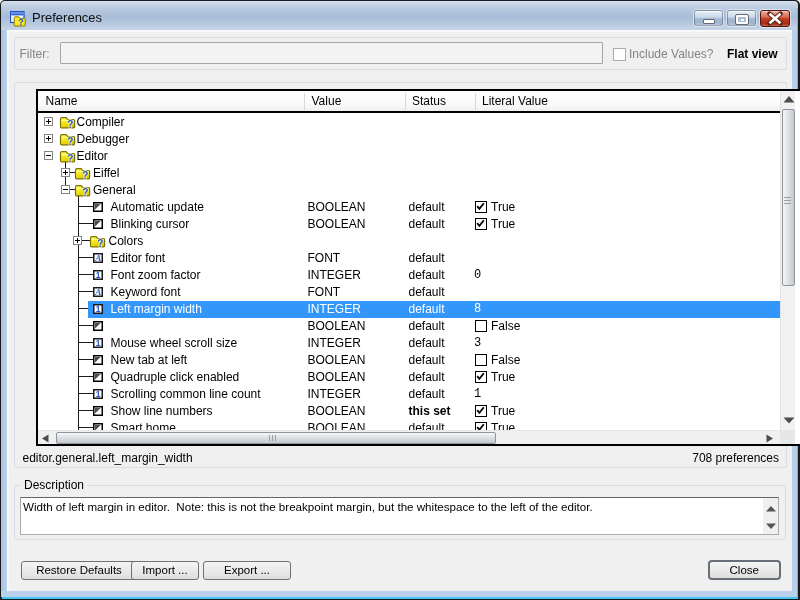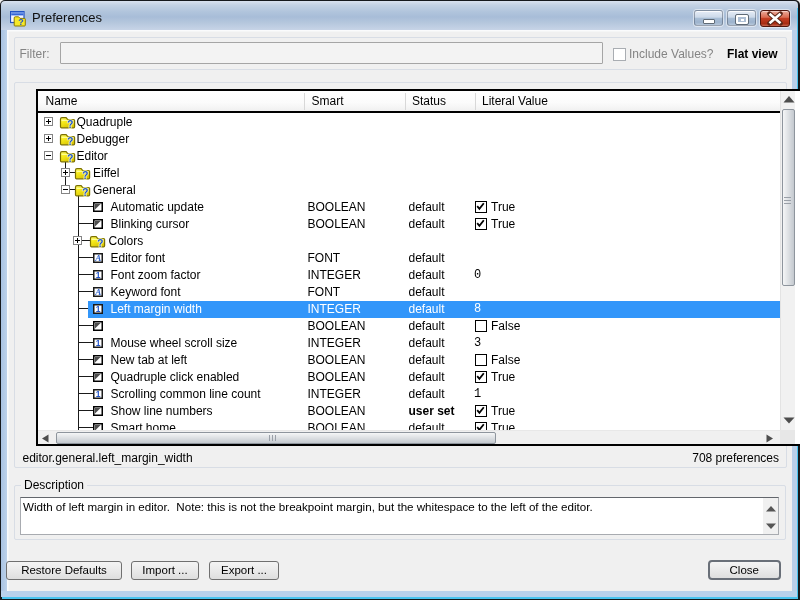--- a/index.html
+++ b/index.html
@@ -58,23 +58,23 @@
 
 #stext{left:22.5px;top:451px}
 #scount{left:0;top:451px;width:779px;text-align:right}
 #dfs{left:13.5px;top:485px;width:772.5px;height:55px;border:1px solid #d8dde5;border-radius:2px}
 #dleg{left:21px;top:477.5px;background:#f0f0f0;padding:0 3px}
 #dbox{left:19.5px;top:496.5px;width:759.5px;height:38px;background:#fff;border:1px solid #a8abb0;border-top:1px solid #62666c}
 #dtext{left:23px;top:500px;white-space:pre;font-size:11.6px}
 #dsb{left:762.5px;top:497.5px;width:15.5px;height:36px;background:#f0f0f0}
 .btn{top:560.5px;height:19px;border:1px solid #707070;border-radius:3px;text-align:center;line-height:17px;font-size:11.5px;
  background:linear-gradient(180deg,#f4f4f4 0%,#ebebeb 45%,#dedede 100%)}
-#btnRestore{left:6px;width:116px}
+#btnRestore{left:21px;width:116px}
 #btnImport{left:131px;width:68px}
-#btnExport{left:209px;width:70px}
+#btnExport{left:203px;width:88px}
 #btnClose{left:707.5px;top:559.5px;width:73.5px;height:20.5px;border:2px solid #696f78;border-radius:4px;line-height:16px}
 svg{display:block}
 </style></head>
 <body>
 <div class="abs" id="frame-black"></div>
 <div class="abs" id="titlebar"></div>
 <div class="abs" id="borderL"></div>
 <div class="abs" id="borderR"></div>
 <div class="abs" id="cyanR"></div>
 <div class="abs" id="borderB"></div>
@@ -113,21 +113,21 @@
 <div class="abs" id="lblInc">Include Values?</div>
 <div class="abs" id="lblFlat">Flat view</div>
 
 <div class="abs panel" id="cpanel"></div>
 <div class="abs" id="grid">
   <div class="abs" id="ghead">
     <div class="abs hsep" style="left:265.5px"></div>
     <div class="abs hsep" style="left:367px"></div>
     <div class="abs hsep" style="left:437px"></div>
     <div class="abs hlbl" style="left:7.5px">Name</div>
-    <div class="abs hlbl" style="left:273.5px">Smart</div>
+    <div class="abs hlbl" style="left:273.5px">Value</div>
     <div class="abs hlbl" style="left:374px">Status</div>
     <div class="abs hlbl" style="left:444px">Literal Value</div>
   </div>
   <div class="abs" id="rows">
 <svg width="0" height="0">
         <defs>
           <linearGradient id="gf" x1="0" y1="0" x2="0.6" y2="1">
             <stop offset="0" stop-color="#ffff7d"></stop>
             <stop offset="0.4" stop-color="#f8ec1e"></stop>
             <stop offset="1" stop-color="#d8c400"></stop>
@@ -139,21 +139,21 @@
 <div class="abs tl" style="left:39.5px;top:81.5px;width:1px;height:235.5px"></div>
 <div class="abs exp" style="left:5.5px;top:4px">
         <div class="abs" style="left:1px;top:3px;width:5px;height:1px;background:#000"></div>
         <div class="abs" style="left:3px;top:1px;width:1px;height:5px;background:#000"></div>
       </div>
 <svg class="abs icon-f" style="left:20.5px;top:1.5px" width="17" height="14">
         <path d="M1.5 4.2 L1.5 11.8 Q1.5 12.8 2.6 12.8 L14.6 12.8 Q15.6 12.8 15.6 11.8 L15.6 5.6 Q15.6 4.6 14.6 4.6 L8.8 4.6 L7.1 2.6 L3 2.6 Q1.5 2.6 1.5 4.2 Z" fill="url(#gf)" stroke="#7d7100" stroke-width="1.2"></path>
         <path d="M2.5 5.4 L14.6 5.4" stroke="#ffffa0" stroke-width="1" fill="none"></path>
         <text x="11.3" y="13" font-size="10" font-weight="bold" fill="#1d55cc" text-anchor="middle" style="paint-order:stroke" stroke="#f6f0a0" stroke-width="1.6">?</text>
       </svg>
-<div class="abs rtxt" style="left:38.5px;top:2px;">Quadruple</div>
+<div class="abs rtxt" style="left:38.5px;top:2px;">Compiler</div>
 <div class="abs exp" style="left:5.5px;top:21px">
         <div class="abs" style="left:1px;top:3px;width:5px;height:1px;background:#000"></div>
         <div class="abs" style="left:3px;top:1px;width:1px;height:5px;background:#000"></div>
       </div>
 <svg class="abs icon-f" style="left:20.5px;top:18.5px" width="17" height="14">
         <path d="M1.5 4.2 L1.5 11.8 Q1.5 12.8 2.6 12.8 L14.6 12.8 Q15.6 12.8 15.6 11.8 L15.6 5.6 Q15.6 4.6 14.6 4.6 L8.8 4.6 L7.1 2.6 L3 2.6 Q1.5 2.6 1.5 4.2 Z" fill="url(#gf)" stroke="#7d7100" stroke-width="1.2"></path>
         <path d="M2.5 5.4 L14.6 5.4" stroke="#ffffa0" stroke-width="1" fill="none"></path>
         <text x="11.3" y="13" font-size="10" font-weight="bold" fill="#1d55cc" text-anchor="middle" style="paint-order:stroke" stroke="#f6f0a0" stroke-width="1.6">?</text>
       </svg>
 <div class="abs rtxt" style="left:38.5px;top:19px;">Debugger</div>
@@ -308,21 +308,21 @@
 <div class="abs rtxt" style="left:269.5px;top:274px;">INTEGER</div>
 <div class="abs rtxt" style="left:370.5px;top:274px;">default</div>
 <div class="abs rtxt" style="left:436px;top:274px;font-family:'Liberation Mono',monospace">1</div>
 <div class="abs tl" style="left:39.5px;top:297px;width:15.5px;height:1px"></div>
 <svg class="abs" style="left:55px;top:292.5px" width="10" height="10">
         <rect x="0.75" y="0.75" width="8.5" height="8.5" fill="#fff" stroke="#000" stroke-width="1.5"></rect>
         <path d="M2 2 L7.6 2 L2 7.6 Z" fill="#4e4e4e"></path>
       </svg>
 <div class="abs rtxt" style="left:72.5px;top:291px;">Show line numbers</div>
 <div class="abs rtxt" style="left:269.5px;top:291px;">BOOLEAN</div>
-<div class="abs rtxt" style="left:370.5px;top:291px;font-weight:bold;">user set</div>
+<div class="abs rtxt" style="left:370.5px;top:291px;font-weight:bold;">this set</div>
 <div class="abs cbv" style="top:291.5px"></div>
 <svg class="abs" style="left:438px;top:293px" width="9" height="9">
         <path d="M1.2 4.2 L3.4 6.8 L7.8 1.2" stroke="#000" stroke-width="1.8" fill="none"></path>
       </svg>
 <div class="abs rtxt" style="left:453px;top:291px">True</div>
 <div class="abs tl" style="left:39.5px;top:314px;width:15.5px;height:1px"></div>
 <svg class="abs" style="left:55px;top:309.5px" width="10" height="10">
         <rect x="0.75" y="0.75" width="8.5" height="8.5" fill="#fff" stroke="#000" stroke-width="1.5"></rect>
         <path d="M2 2 L7.6 2 L2 7.6 Z" fill="#4e4e4e"></path>
       </svg>

